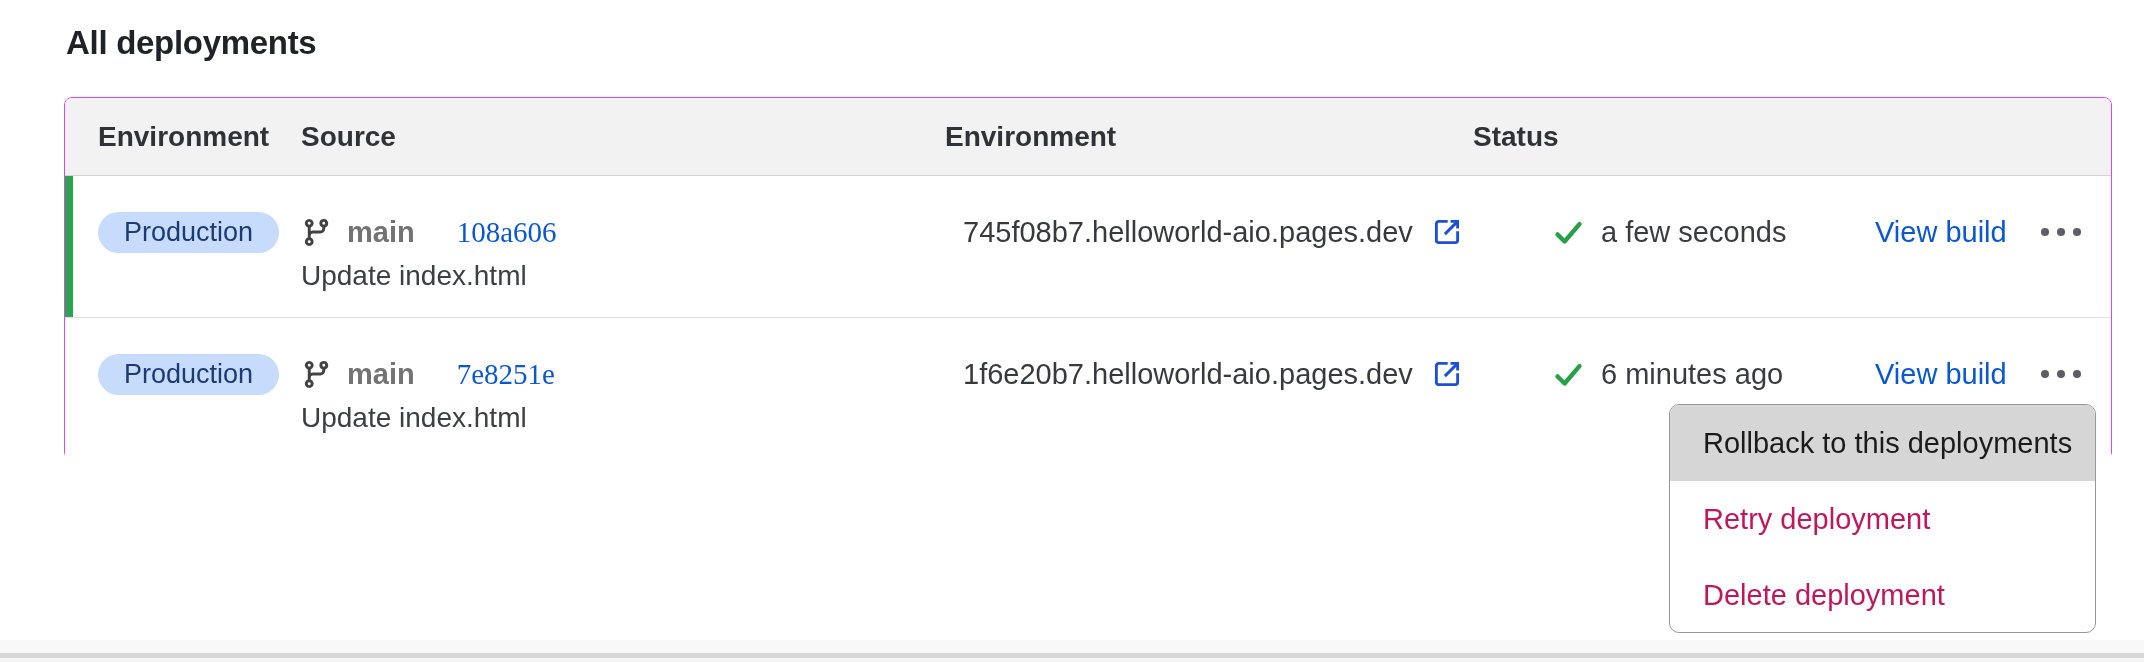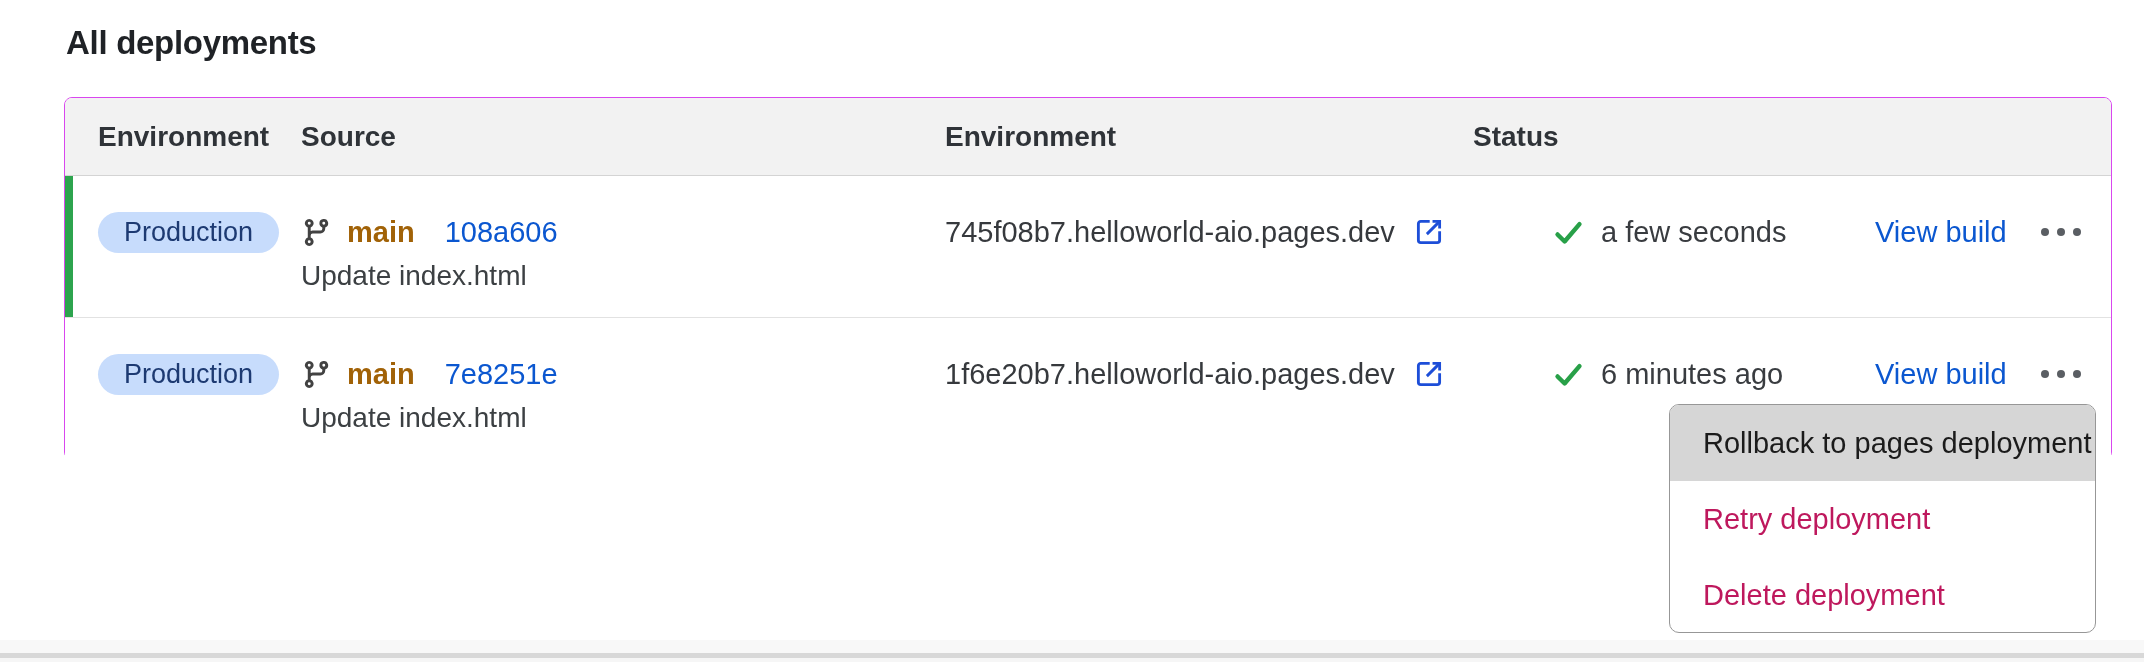--- a/index.html
+++ b/index.html
@@ -88,39 +88,40 @@
     border-radius: 21px;
     background: #c7dcfc;
     color: #1d3a72;
     font-size: 27px;
   }
   .branch-icon-svg { width: 31px; height: 31px; flex: 0 0 auto; }
   .branch-name {
     margin-left: 15px;
     font-size: 29px;
     font-weight: 700;
-    color: #a16207;
+    color: #737373;
     text-align: center;
   }
   .commit-link {
-    margin-left: 30px;
+    margin-left: 42px;
     font-size: 29px;
     color: #0b57d0;
     text-decoration: none;
     cursor: pointer;
+    font-family: Liberation Serif, serif;
   }
   .commit-message {
     position: absolute;
     left: 236px;
     top: 84px;
     font-size: 28px;
     color: #3c4043;
     white-space: nowrap;
   }
-  .dep-url { font-size: 29px; color: #36393d; }
+  .dep-url { font-size: 29px; color: #36393d; margin-left: 18px; }
   .ext-link {
     margin-left: 17px;
     width: 34px; height: 34px;
     display: inline-flex;
     cursor: pointer;
   }
   .check-svg { width: 31px; height: 31px; }
   .status-time { margin-left: 17px; font-size: 29px; color: #393c40; }
   .view-build-link {
     font-size: 29px;
@@ -266,21 +267,21 @@
       <div class="line1 dots-cell">
         <span class="dot"></span>
         <span class="dot"></span>
         <span class="dot"></span>
       </div>
     </div>
 
   </div>
 
   <div class="context-menu">
-    <div class="menu-item highlighted">Rollback to pages deployment</div>
+    <div class="menu-item highlighted">Rollback to this deployments</div>
     <div class="menu-item">Retry deployment</div>
     <div class="menu-item">Delete deployment</div>
   </div>
 
   <div class="footer-band"></div>
   <div class="footer-line"></div>
   <div class="footer-below"></div>
 
 </div>
 

